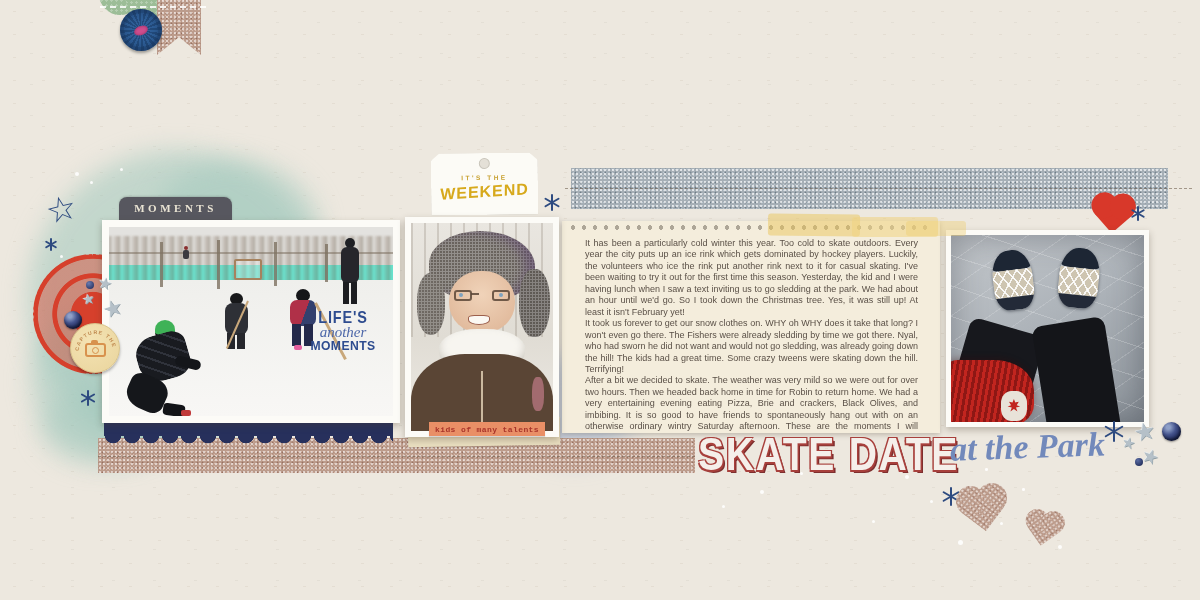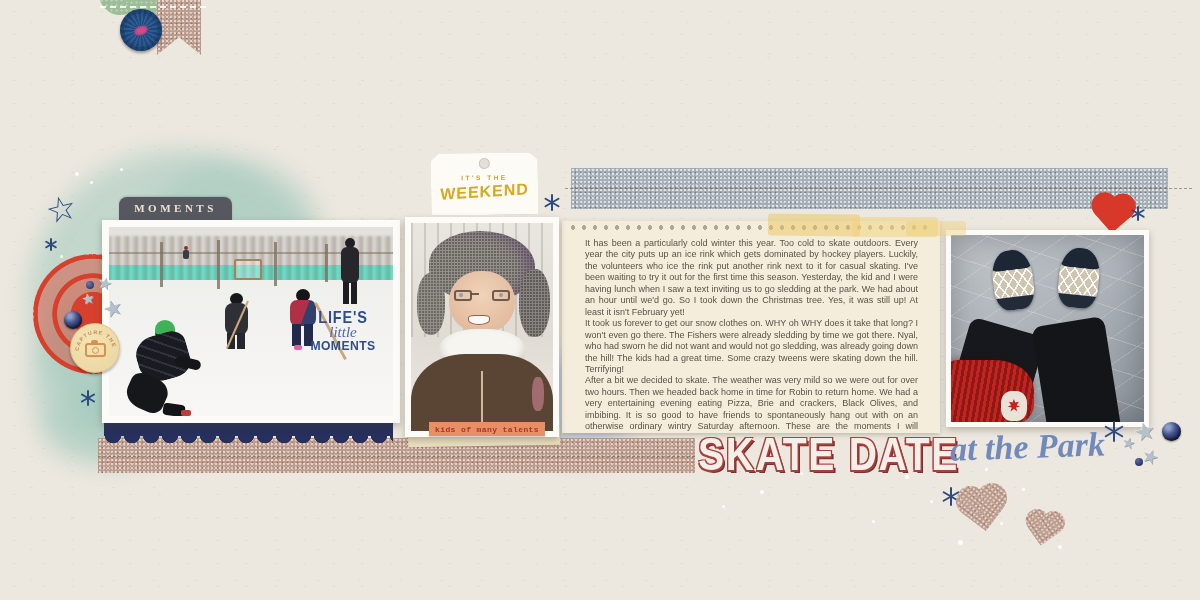--- a/index.html
+++ b/index.html
@@ -193,21 +193,21 @@
         <div style="position:absolute;left:58px;top:92px;width:10px;height:6px;border-radius:2px;background:#C03A3A;"></div>
       </div>
 
       <div class="fig" style="left:26%;top:10%;width:6px;height:14px;">
         <div style="position:absolute;left:1px;top:0;width:4px;height:4px;border-radius:50%;background:#8A3030;"></div>
         <div style="position:absolute;left:0;top:4px;width:6px;height:9px;background:#3A3A40;border-radius:2px;"></div>
       </div>
 
       <div class="stamp">
         <div class="s1">LIFE'S</div>
-        <div class="s2">little</div>
+        <div class="s2">another</div>
         <div class="s3">MOMENTS</div>
       </div>
     </div>
   </div>
 
   <div class="dot" style="left:86px;top:281px;width:8px;height:8px;z-index:6;background:radial-gradient(circle at 35% 30%,#6B7CB0,#1B2554);"></div>
   <div class="gstar" style="left:98px;top:276px;font-size:16px;transform:rotate(12deg);z-index:6;">★</div>
   <div class="gstar" style="left:82px;top:292px;font-size:14px;transform:rotate(-10deg);z-index:6;">★</div>
   <div class="gstar" style="left:103px;top:298px;font-size:22px;transform:rotate(-18deg);z-index:6;">★</div>
   <div class="pearl" style="left:64px;top:311px;width:18px;height:18px;z-index:6;"></div>

